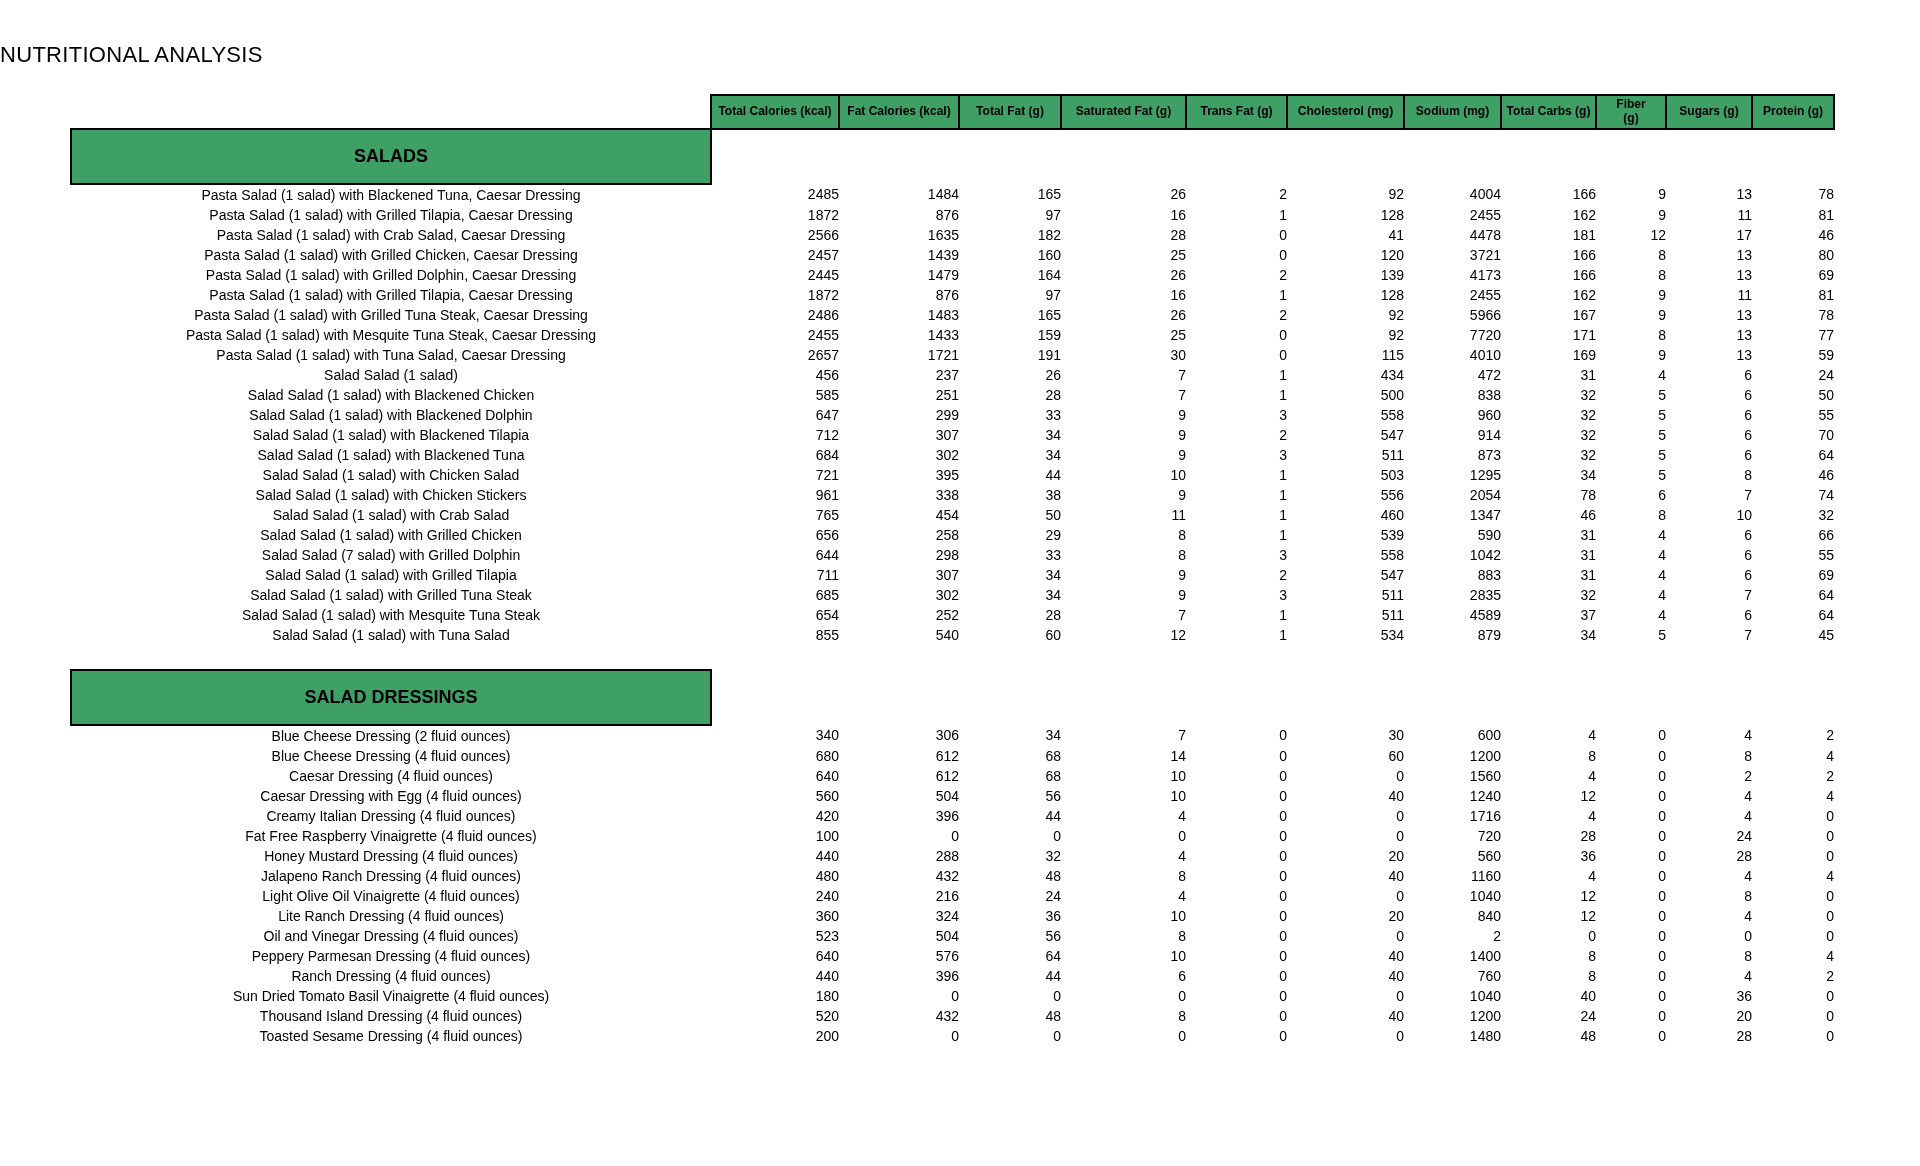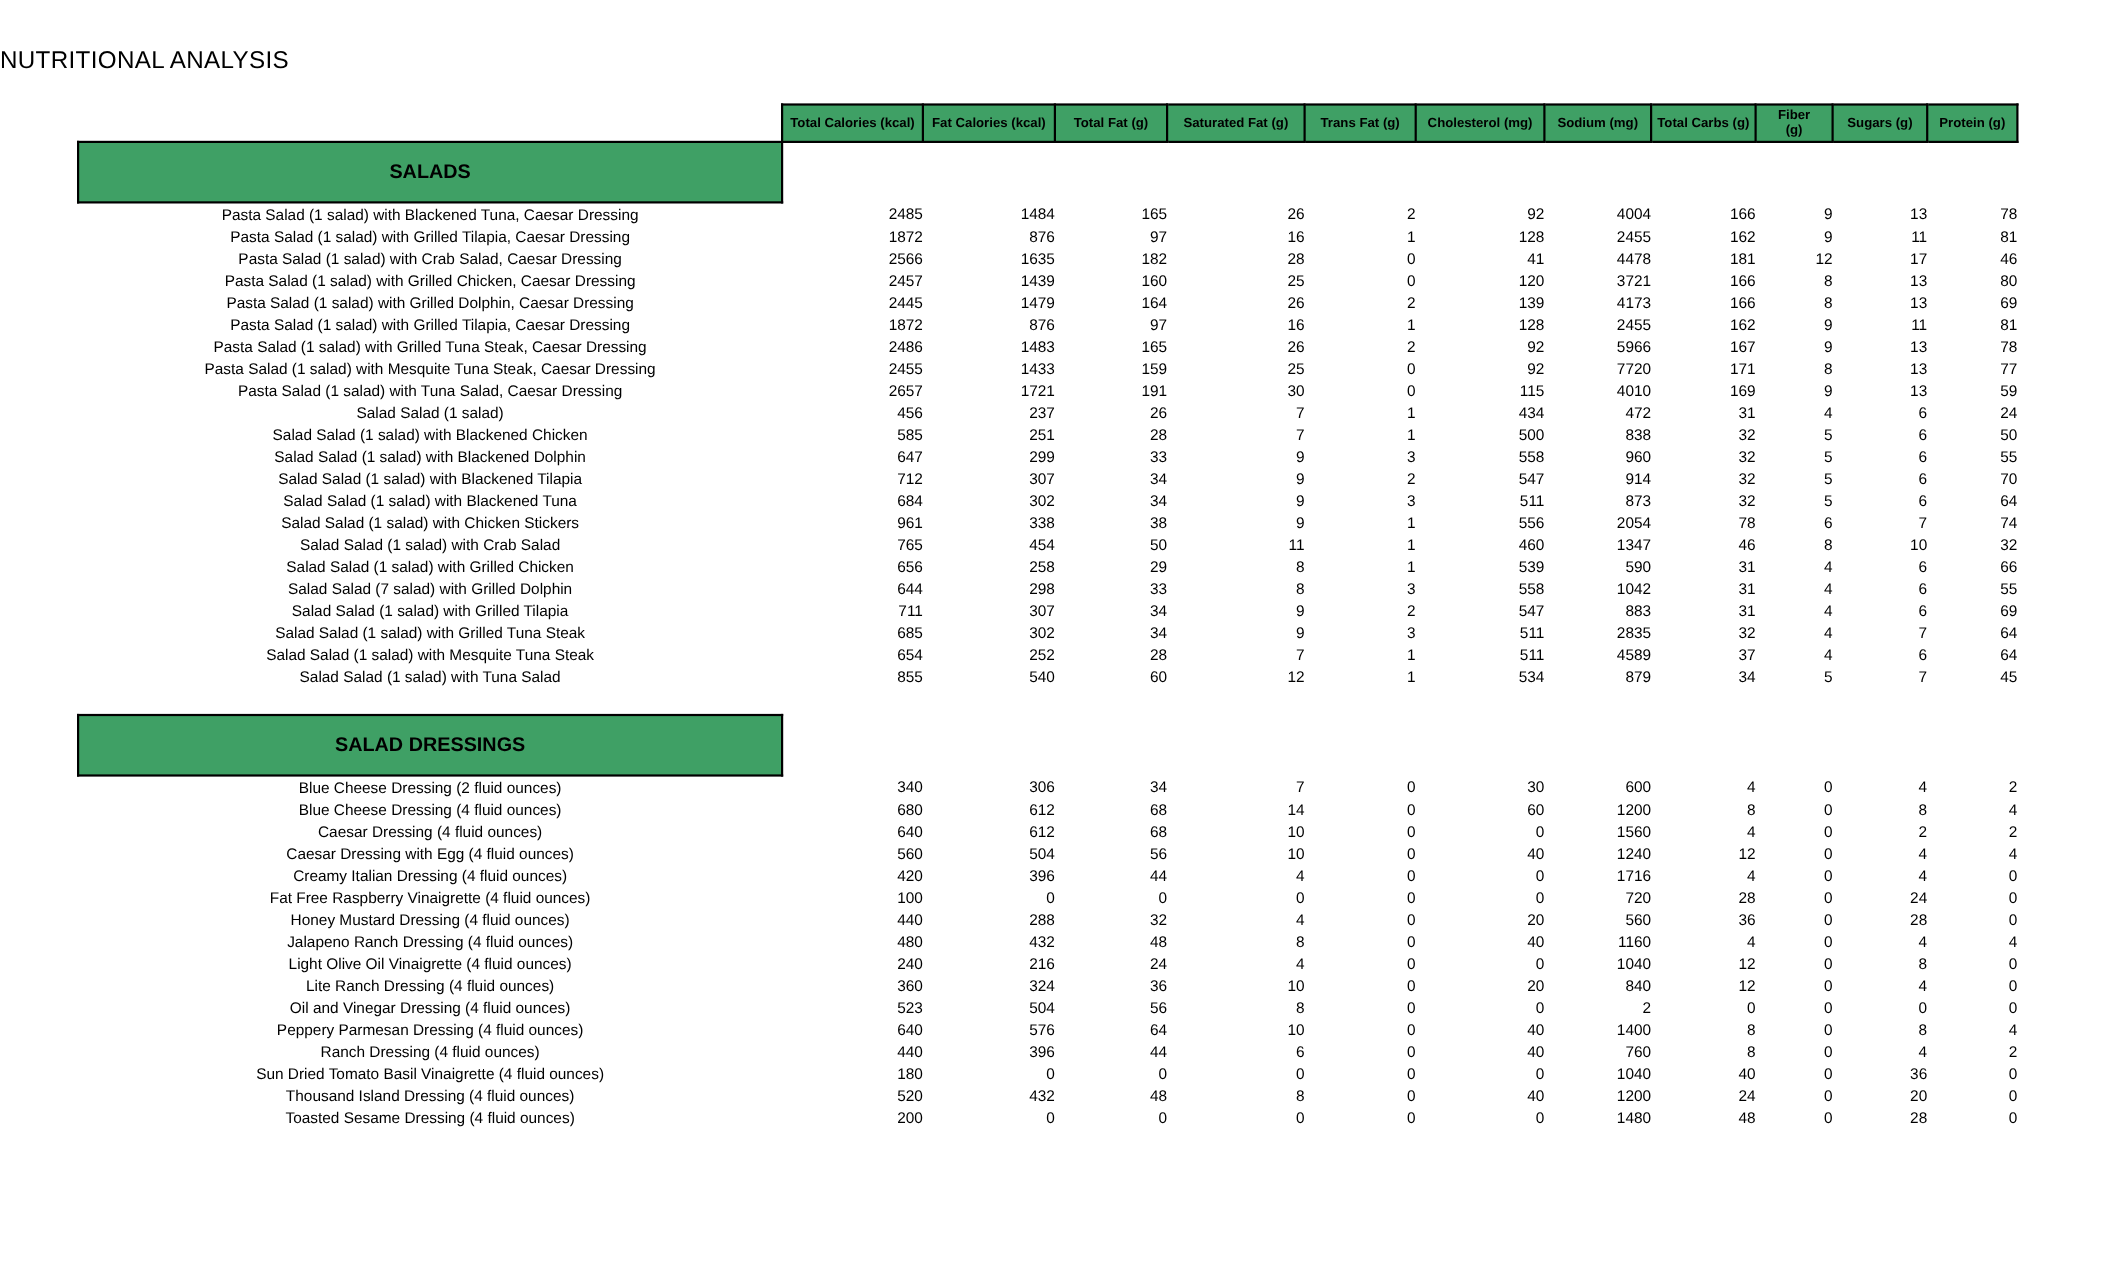--- a/index.html
+++ b/index.html
@@ -311,20 +311,34 @@
         <td class="num-cell">9</td>
         <td class="num-cell">3</td>
         <td class="num-cell">511</td>
         <td class="num-cell">873</td>
         <td class="num-cell">32</td>
         <td class="num-cell">5</td>
         <td class="num-cell">6</td>
         <td class="num-cell">64</td>
       </tr>
       <tr class="data-row">
+        <td class="name-cell">Salad Salad (1 salad) with Chicken Salad</td>
+        <td class="num-cell">721</td>
+        <td class="num-cell">395</td>
+        <td class="num-cell">44</td>
+        <td class="num-cell">10</td>
+        <td class="num-cell">1</td>
+        <td class="num-cell">503</td>
+        <td class="num-cell">1295</td>
+        <td class="num-cell">34</td>
+        <td class="num-cell">5</td>
+        <td class="num-cell">8</td>
+        <td class="num-cell">46</td>
+      </tr>
+      <tr class="data-row">
         <td class="name-cell">Salad Salad (1 salad) with Chicken Stickers</td>
         <td class="num-cell">961</td>
         <td class="num-cell">338</td>
         <td class="num-cell">38</td>
         <td class="num-cell">9</td>
         <td class="num-cell">1</td>
         <td class="num-cell">556</td>
         <td class="num-cell">2054</td>
         <td class="num-cell">78</td>
         <td class="num-cell">6</td>

